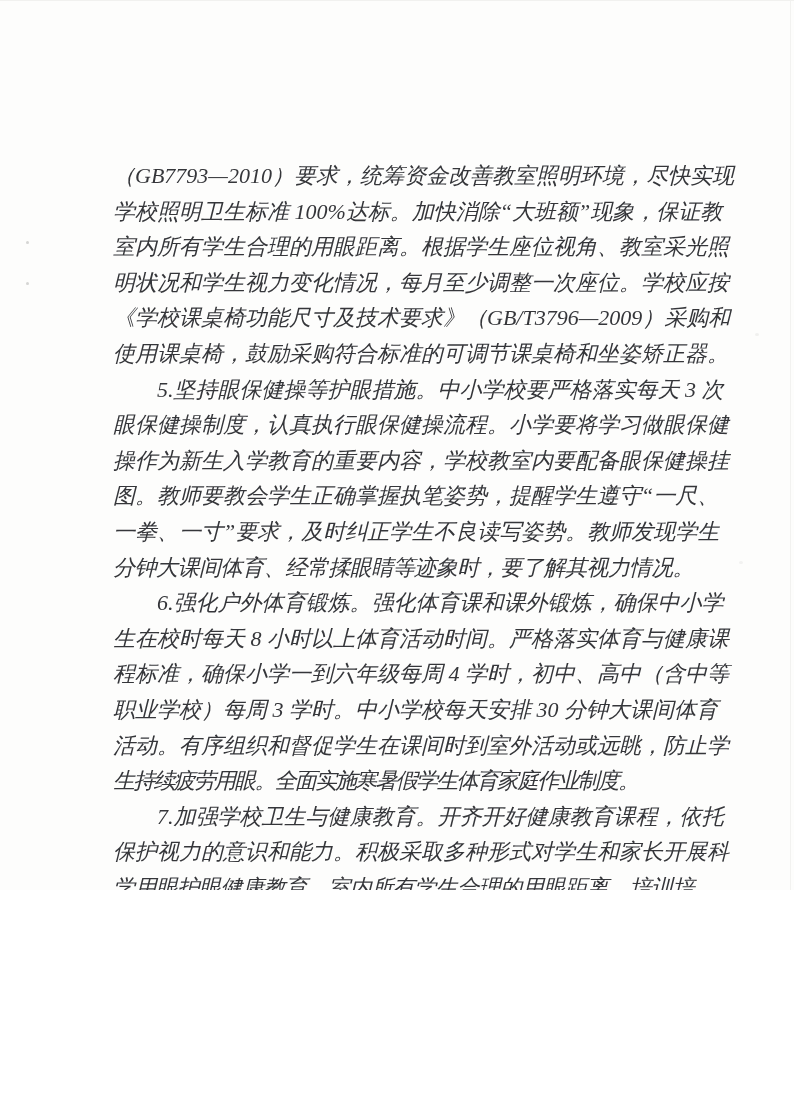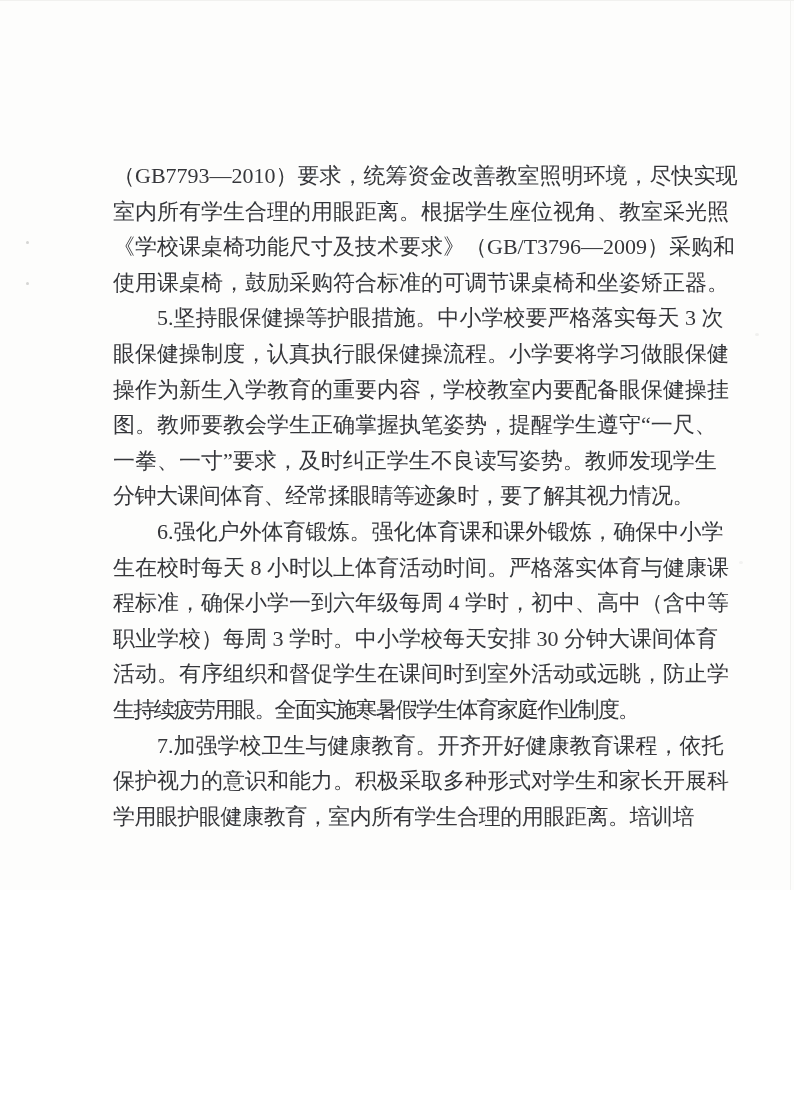--- a/index.html
+++ b/index.html
@@ -6,20 +6,21 @@
   html, body { background: #ffffff; }
   body { font-family: "Liberation Serif", "DejaVu Serif", serif; }
 
   .page {
     position: relative;
     width: 794px;
     height: 890px;
     background: #fdfdfc;
     overflow: hidden;
     border-top: 1px solid #f1f1ef;
+    font-style: italic;
   }
 
   .scan-edge-right {
     position: absolute;
     top: 0; right: 3px;
     width: 1px; height: 100%;
     background: #f2f2f0;
   }
 
   .speck {
@@ -70,21 +71,23 @@
 <div class="page">
 
   <div class="scan-edge-right"></div>
   <div class="speck s1"></div>
   <div class="speck s2"></div>
   <div class="speck s3"></div>
   <div class="speck s4"></div>
 
   <div class="textblock">
     <div class="line">（GB7793—2010）要求，统筹资金改善教室照明环境，尽快实现</div>
+    <div class="line">学校照明卫生标准 100%达标。加快消除“大班额”现象，保证教</div>
     <div class="line">室内所有学生合理的用眼距离。根据学生座位视角、教室采光照</div>
+    <div class="line">明状况和学生视力变化情况，每月至少调整一次座位。学校应按</div>
     <div class="line">《学校课桌椅功能尺寸及技术要求》（GB/T3796—2009）采购和</div>
     <div class="line">使用课桌椅，鼓励采购符合标准的可调节课桌椅和坐姿矫正器。</div>
     <div class="line indent">5.坚持眼保健操等护眼措施。中小学校要严格落实每天 3 次</div>
     <div class="line">眼保健操制度，认真执行眼保健操流程。小学要将学习做眼保健</div>
     <div class="line">操作为新生入学教育的重要内容，学校教室内要配备眼保健操挂</div>
     <div class="line">图。教师要教会学生正确掌握执笔姿势，提醒学生遵守“一尺、</div>
     <div class="line">一拳、一寸”要求，及时纠正学生不良读写姿势。教师发现学生</div>
     <div class="line tight">分钟大课间体育、经常揉眼睛等迹象时，要了解其视力情况。</div>
     <div class="line indent">6.强化户外体育锻炼。强化体育课和课外锻炼，确保中小学</div>
     <div class="line">生在校时每天 8 小时以上体育活动时间。严格落实体育与健康课</div>

